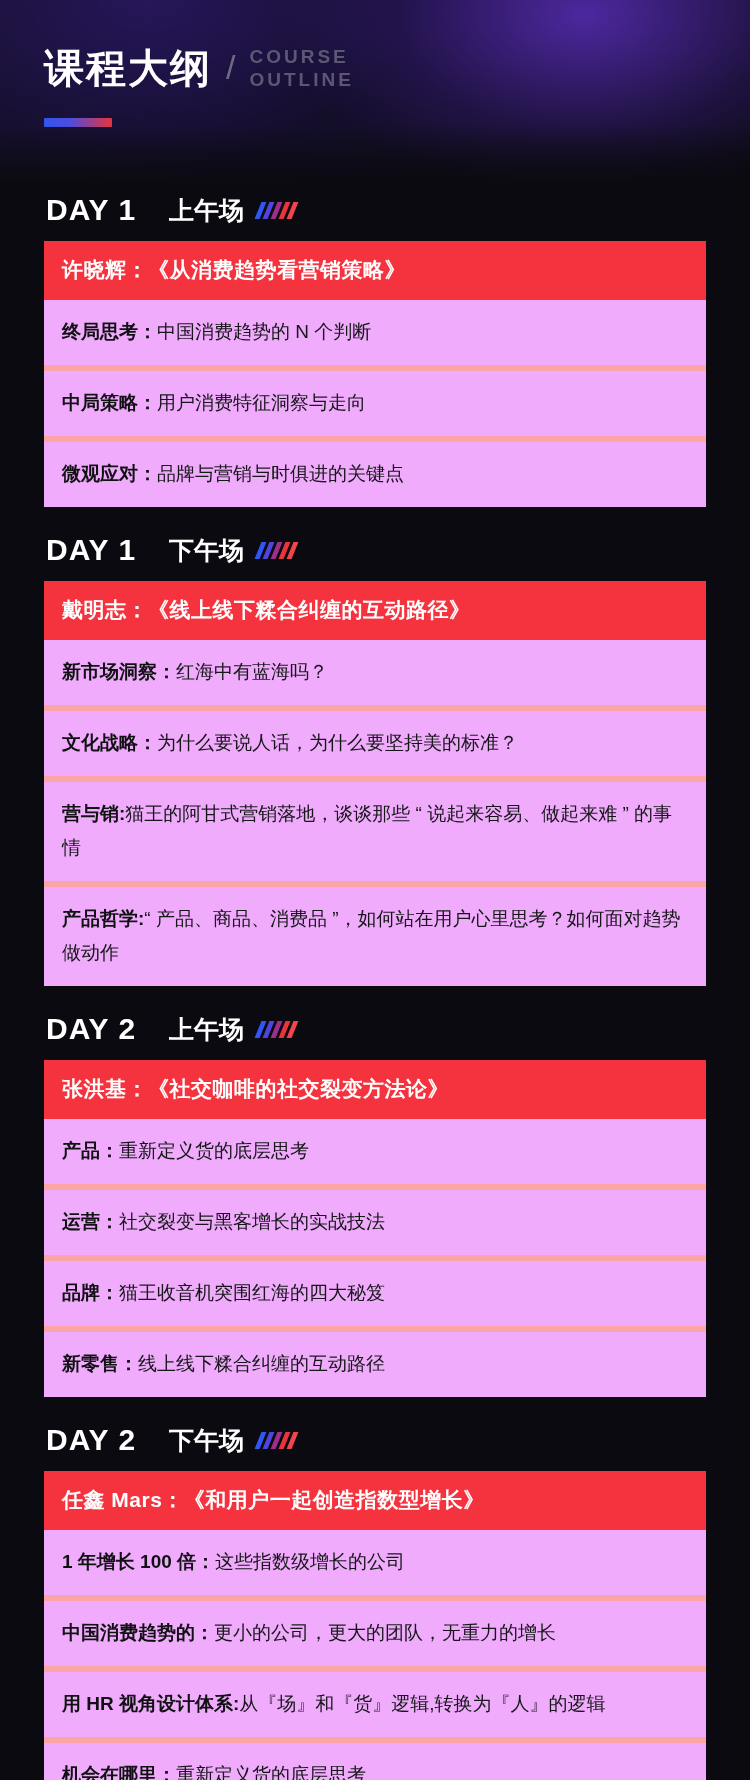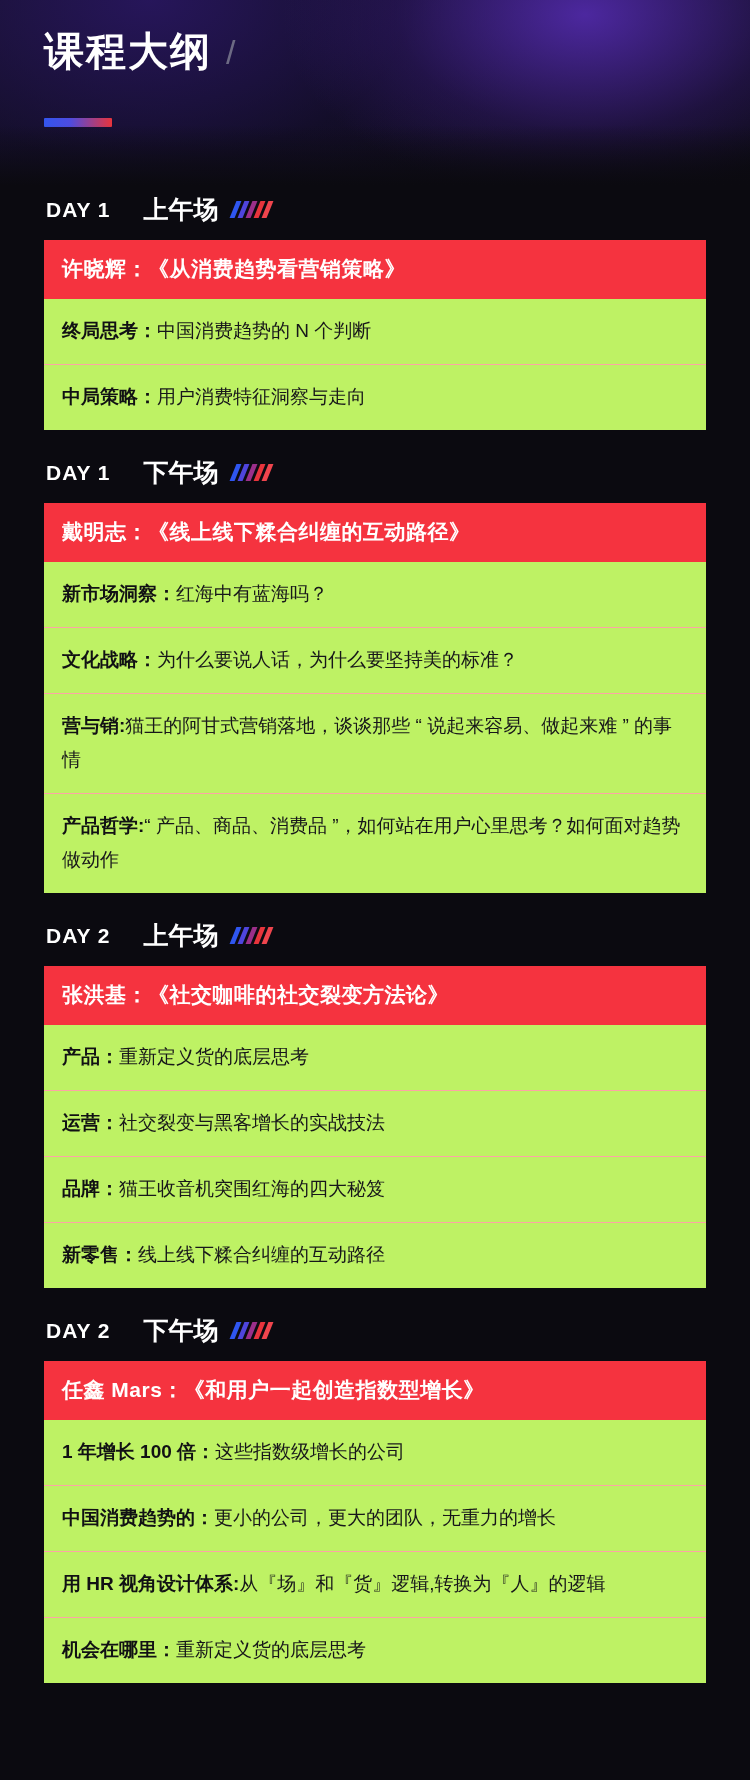--- a/index.html
+++ b/index.html
@@ -27,23 +27,23 @@
   }
   .header::after {
     content: "";
     position: absolute;
     left: 0; right: 0; bottom: 0; height: 60px;
     background: linear-gradient(180deg, rgba(11,10,16,0) 0%, #0b0a10 100%);
   }
   .header-inner {
     position: absolute;
     left: 44px;
-    top: 28px;
+    top: 39px;
     display: flex;
-    align-items: flex-start;
+    align-items: flex-end;
   }
   .title-cn {
     color: #ffffff;
     font-size: 40px;
     font-weight: bold;
     letter-spacing: 2px;
     line-height: 46px;
   }
   .title-slash {
     color: #6d6a84;
@@ -79,21 +79,21 @@
   .section:first-child { margin-top: 8px; }
 
   .day-head {
     display: flex;
     align-items: center;
     margin-bottom: 14px;
     padding-left: 2px;
   }
   .day-label {
     color: #ffffff;
-    font-size: 21px;
+    font-size: 30px;
     font-weight: bold;
     letter-spacing: 1px;
     white-space: nowrap;
   }
   .day-session {
     color: #ffffff;
     font-size: 25px;
     font-weight: bold;
     margin-left: 33px;
     white-space: nowrap;
@@ -111,52 +111,56 @@
     margin-right: 3px;
     transform: skewX(-22deg);
   }
   .slashes i:nth-child(1) { background: #2f56f0; }
   .slashes i:nth-child(2) { background: #4f45dd; }
   .slashes i:nth-child(3) { background: #9b2f8a; }
   .slashes i:nth-child(4) { background: #e8343c; }
   .slashes i:nth-child(5) { background: #f0454d; }
 
   .card {
-    background: #bef264;
+    background: #f0abfc;
     overflow: hidden;
   }
   .card-title {
     background: #f5333f;
     color: #ffffff;
     font-size: 21px;
     font-weight: bold;
     padding: 16px 18px 17px 18px;
     line-height: 26px;
     letter-spacing: 0.5px;
   }
   .row {
     padding: 15px 18px 16px 18px;
-    border-bottom: 1px solid #fca5a5;
+    border-bottom: 6px solid #fca5a5;
     color: #17171a;
     font-size: 19px;
     line-height: 34px;
   }
   .row:last-child { border-bottom: none; }
   .row b {
     font-weight: bold;
     color: #111114;
   }
 </style>
 </head>
 <body>
 
 <div class="header">
   <div class="header-inner">
     <span class="title-cn">课程大纲</span>
     <span class="title-slash">/</span>
+    <span class="title-en">
+      <span>COURSE</span><br>
+      <span>OUTLINE</span>
+    </span>
   </div>
   <div class="title-underline"></div>
 </div>
 
 <div class="content">
 
   <div class="section">
     <div class="day-head">
       <span class="day-label">DAY 1</span>
       <span class="day-session">上午场</span>
@@ -165,20 +169,21 @@
           <i></i>
           <i></i>
           <i></i>
           <i></i>
         </span>
     </div>
     <div class="card">
       <div class="card-title">许晓辉：《从消费趋势看营销策略》</div>
       <div class="row"><b>终局思考：</b><span>中国消费趋势的 N 个判断</span></div>
       <div class="row"><b>中局策略：</b><span>用户消费特征洞察与走向</span></div>
+      <div class="row"><b>微观应对：</b><span>品牌与营销与时俱进的关键点</span></div>
     </div>
   </div>
 
   <div class="section">
     <div class="day-head">
       <span class="day-label">DAY 1</span>
       <span class="day-session">下午场</span>
       <span class="slashes">
           <i></i>
           <i></i>

